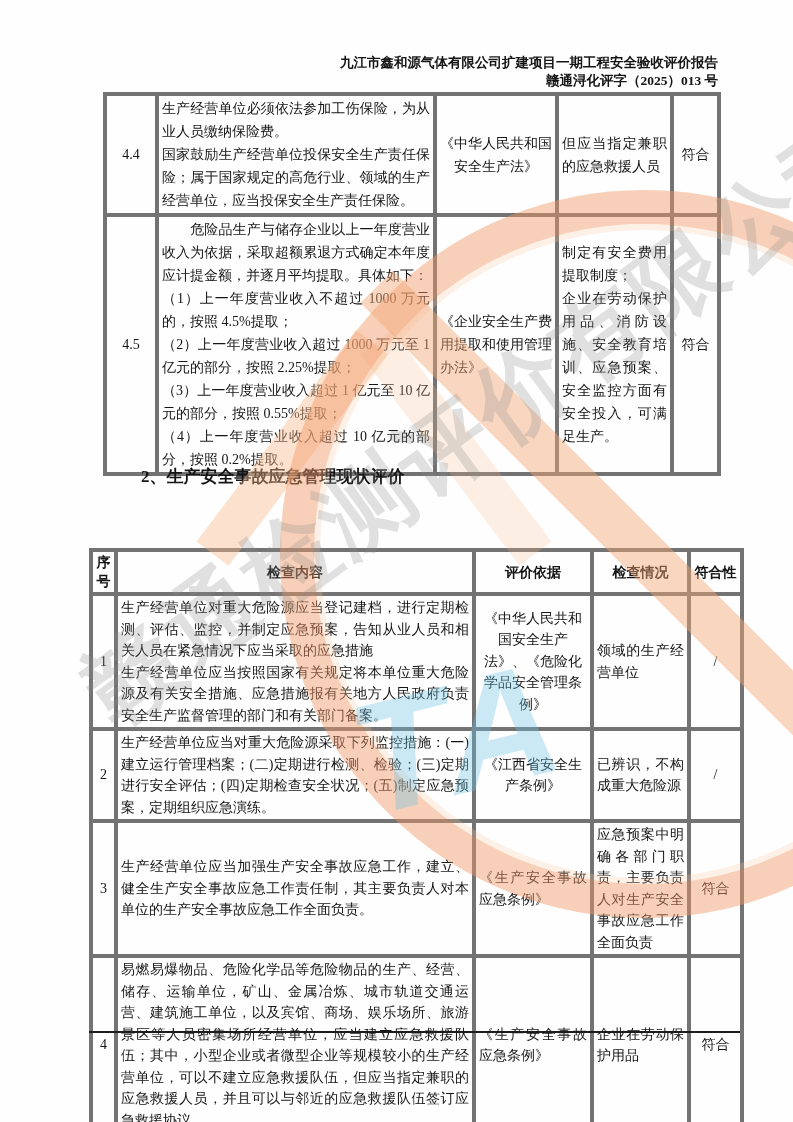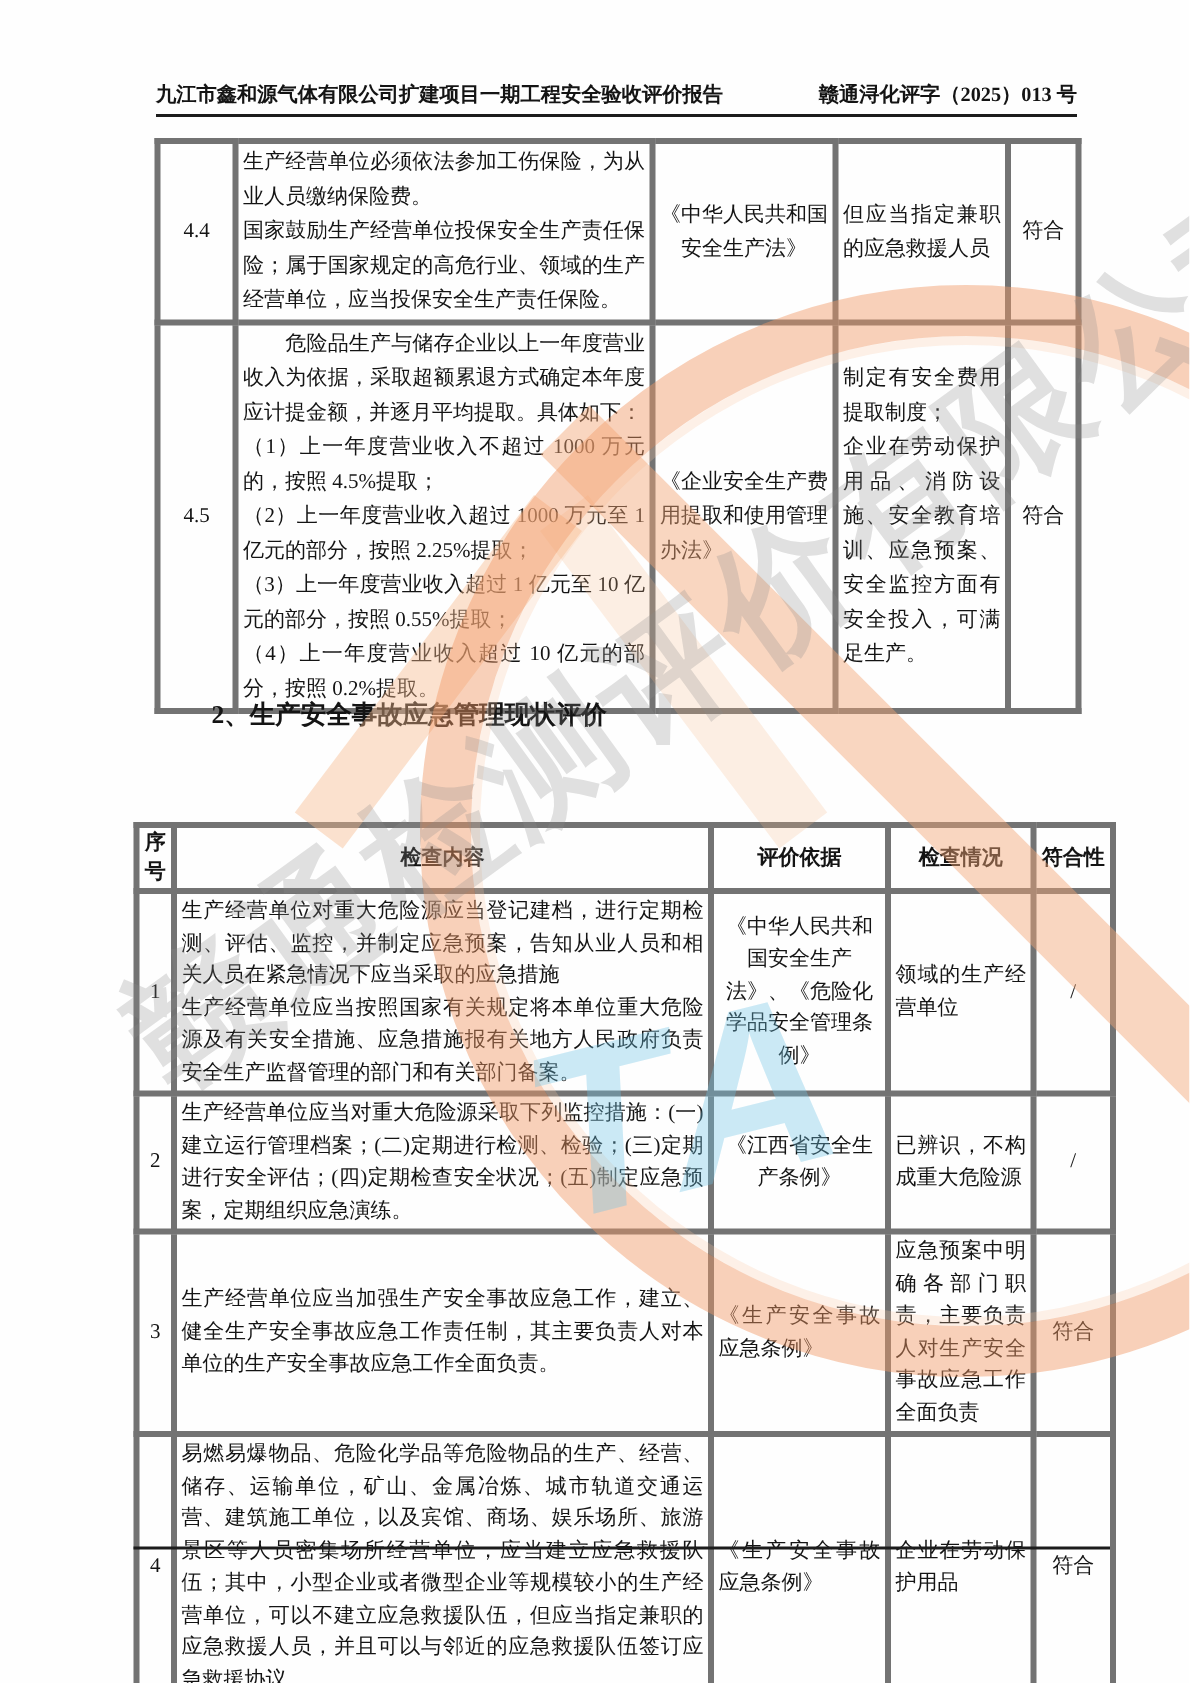--- a/index.html
+++ b/index.html
@@ -6,21 +6,21 @@
   #page{
     position:relative;width:793px;height:1122px;background:#fefefe;
     overflow:hidden;font-family:"Liberation Serif","DejaVu Serif",serif;
     color:#141414;
   }
   
   .hdr{
     position:absolute;left:104px;top:54px;width:614px;
     display:flex;justify-content:space-between;align-items:flex-end;
     border-bottom:2px solid #1c1c1c;padding-bottom:4px;
-    font-size:13.5px;font-weight:bold;white-space:nowrap;
+    font-size:13.5px;font-weight:bold;white-space:nowrap;flex-direction:column;
   }
   
   table{border-collapse:collapse;table-layout:fixed;position:absolute;
         font-size:14px;color:#141414;}
   td{border:4px solid #737373;padding:1px 3px;vertical-align:middle;
      overflow:hidden;white-space:pre-line;}
   table{border:2px solid #1c1c1c;}
   #t1{left:103px;top:92px;width:614px;line-height:23px;}
   #t2{left:89px;top:508px;width:651px;line-height:21.5px;margin-top:40px;}
   #t2 .thead td{font-weight:bold;text-align:center;line-height:19px;}

